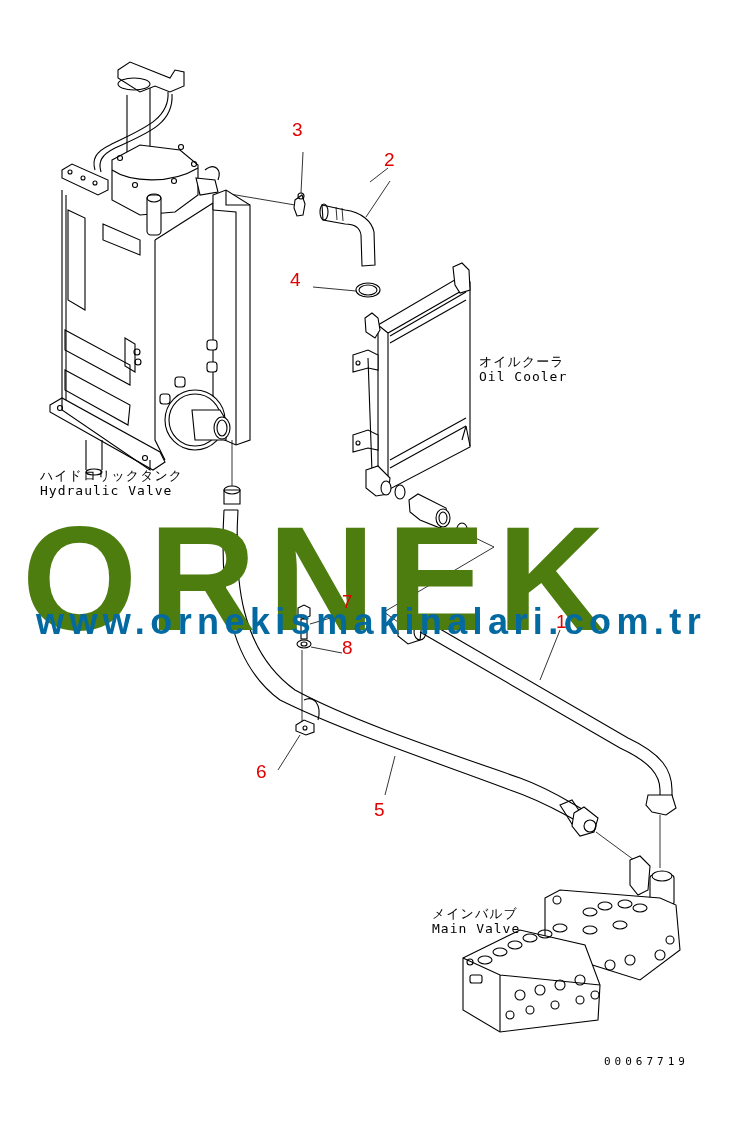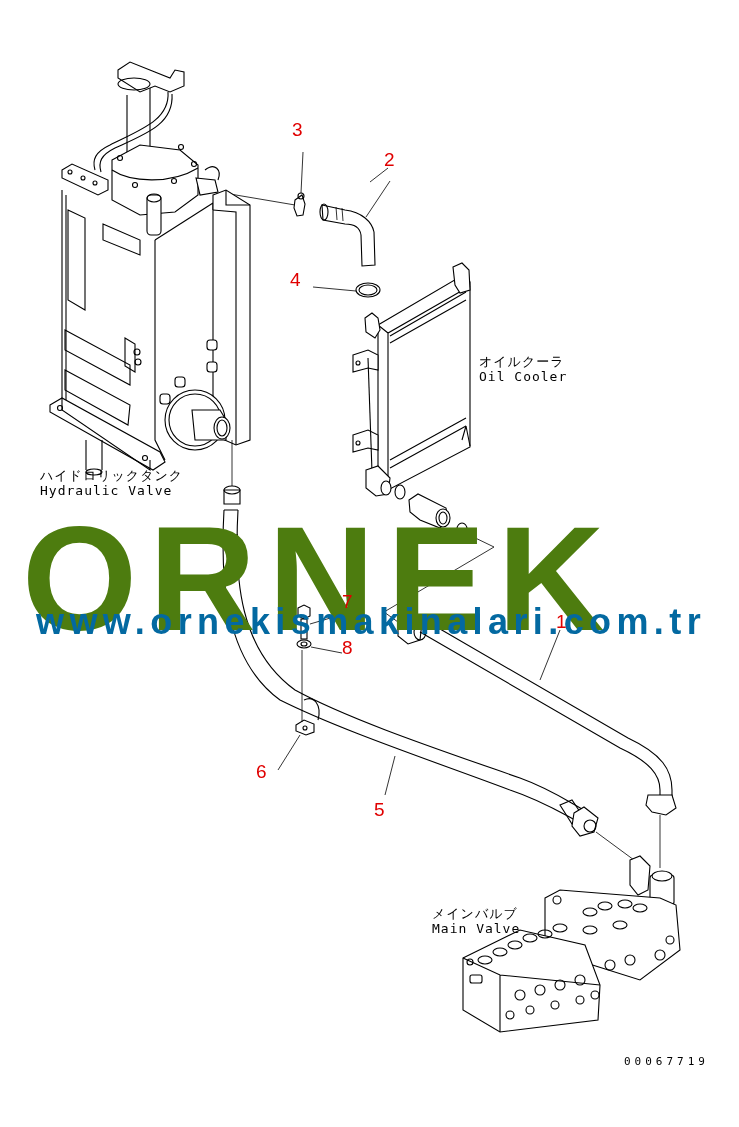--- a/index.html
+++ b/index.html
@@ -2,21 +2,21 @@
 <html><head>
 <meta charset="utf-8">
 <style>
   html,body{margin:0;padding:0;background:#ffffff;}
   body{width:739px;height:1127px;position:relative;overflow:hidden;font-family:"DejaVu Sans Mono","Liberation Mono",monospace;}
   #canvas{position:absolute;left:0;top:0;width:739px;height:1127px;}
   .wm-big{position:absolute;left:22px;top:505px;font-family:"Liberation Sans","DejaVu Sans",sans-serif;font-weight:bold;font-size:148px;letter-spacing:12px;color:#4d7c0f;line-height:1;}
   .wm-url{position:absolute;left:36px;top:604px;font-family:"Liberation Sans","DejaVu Sans",sans-serif;font-weight:bold;font-size:36px;letter-spacing:5.4px;color:#0369a1;line-height:1;}
   .callout{position:absolute;font-family:"Liberation Sans","DejaVu Sans",sans-serif;font-size:19px;color:#e00000;line-height:1;}
   .lbl{position:absolute;font-size:13px;color:#000;line-height:15px;letter-spacing:1px;white-space:nowrap;}
-  .docnum{position:absolute;left:624px;top:1055px;font-size:11px;letter-spacing:4px;color:#000;}
+  .docnum{position:absolute;left:604px;top:1055px;font-size:11px;letter-spacing:4px;color:#000;}
   svg .k{fill:none;stroke:#000;stroke-width:1.1;}
   svg .kf{fill:#fff;stroke:#000;stroke-width:1.1;}
   svg .thin{fill:none;stroke:#000;stroke-width:0.8;}
 </style>
 </head>
 <body>
 
 <svg id="canvas" viewBox="0 0 739 1127" xmlns="http://www.w3.org/2000/svg">
 
   <g>

